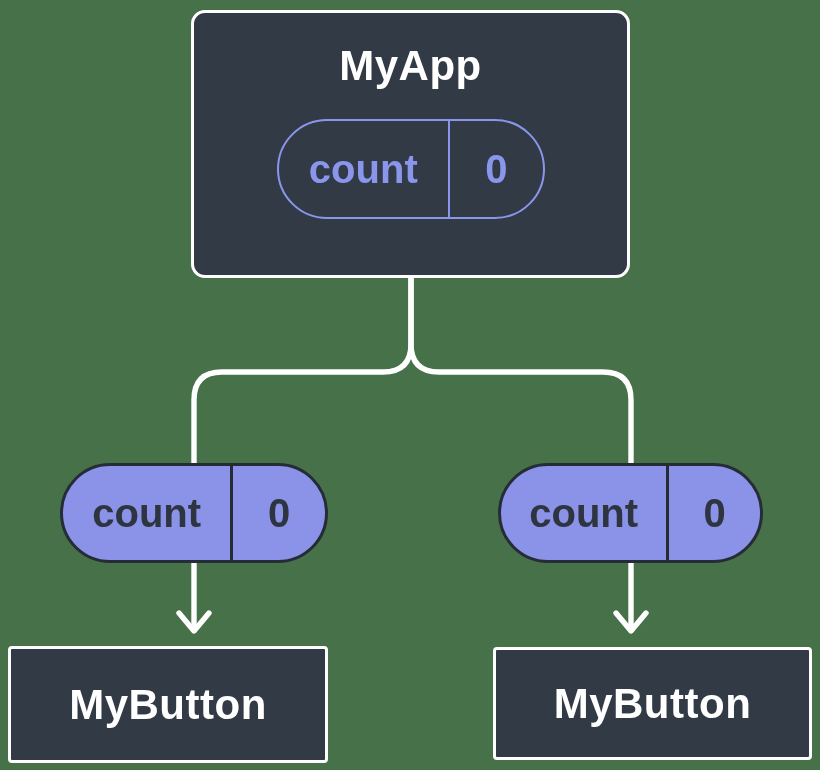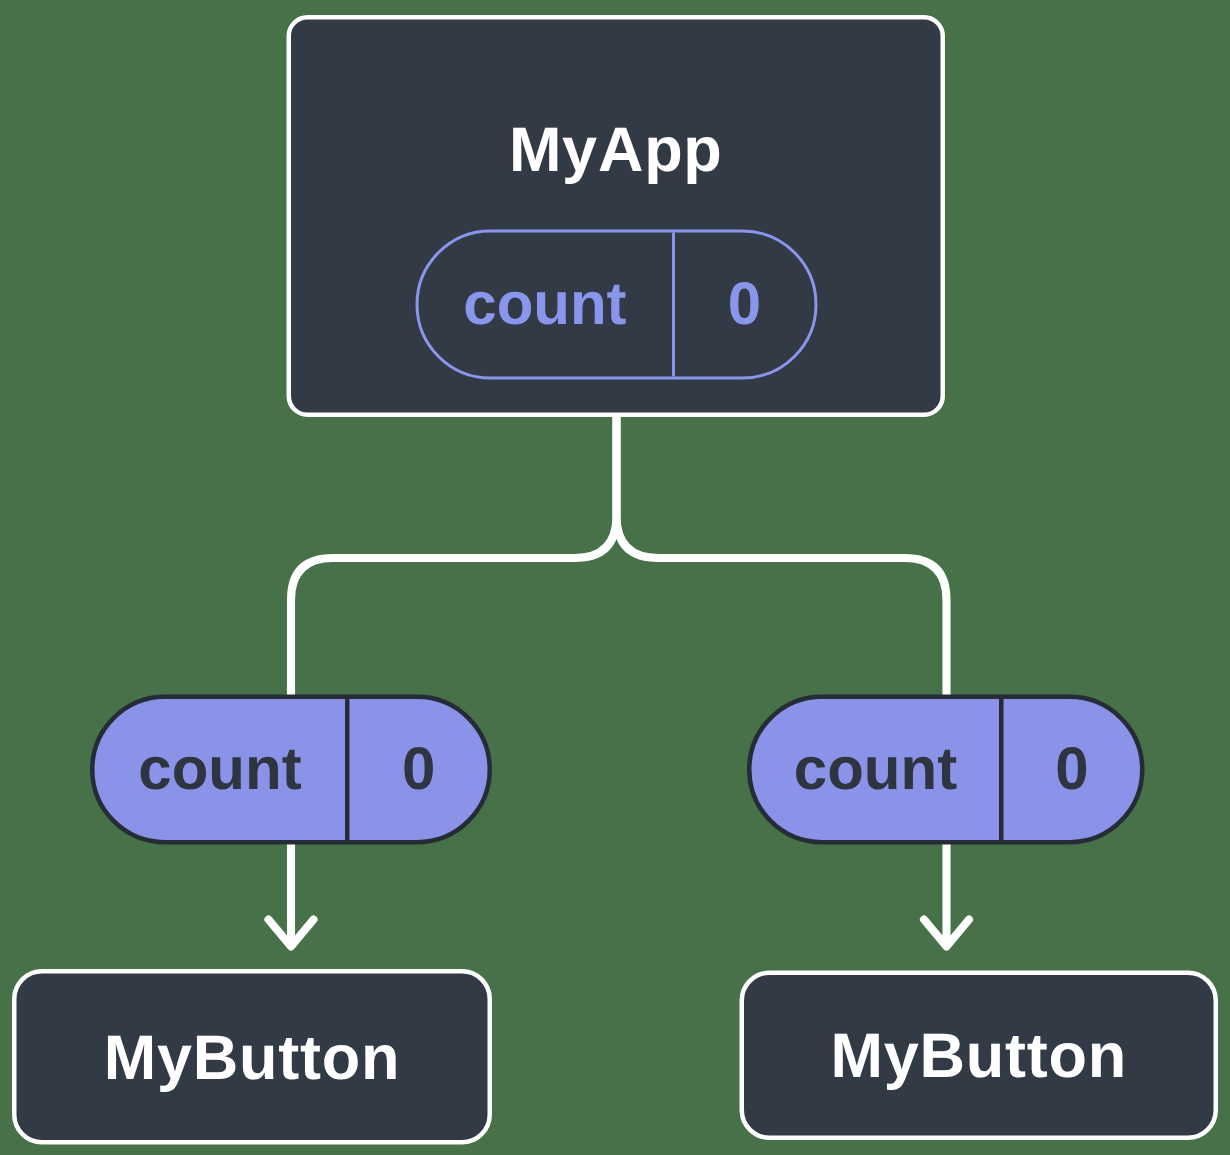--- a/index.html
+++ b/index.html
@@ -32,31 +32,31 @@
     display: flex;
     flex-direction: column;
     align-items: center;
   }
   .node-root {
     left: 191px;
     top: 10px;
     width: 439px;
     height: 268px;
     border-radius: 14px;
-    padding-top: 62px;
+    padding-top: 28px;
   }
   .node-title {
     font-size: 42px;
     font-weight: 600;
     line-height: 50px;
     color: #FFFFFF;
     letter-spacing: 0.5px;
   }
   .node-leaf {
-    border-radius: 20px;
+    border-radius: 4px;
     justify-content: center;
   }
   .node-leaf-left {
     left: 8px;
     top: 646px;
     width: 320px;
     height: 117px;
   }
   .node-leaf-right {
     left: 493px;

